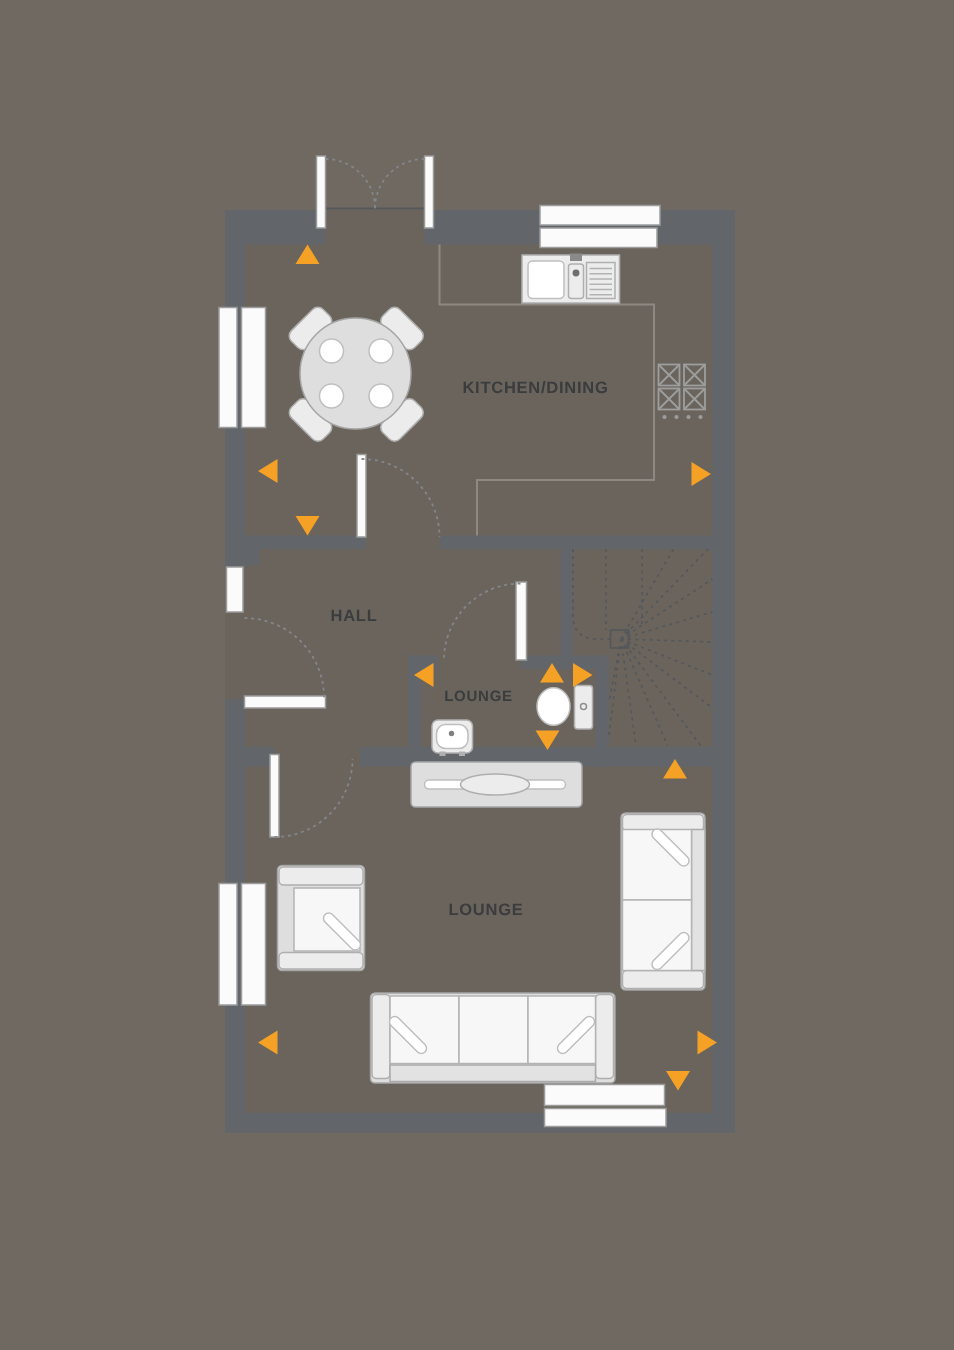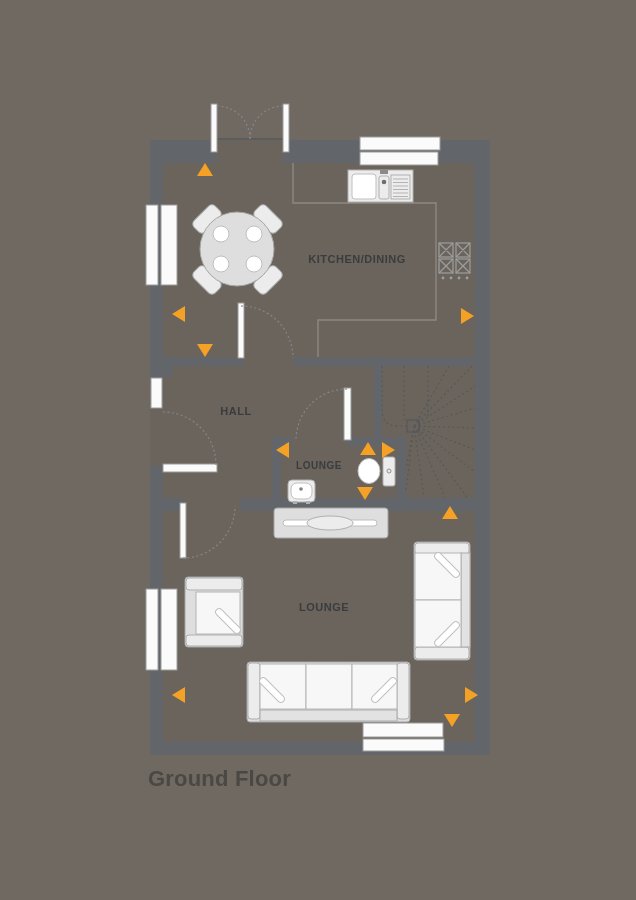--- a/index.html
+++ b/index.html
@@ -223,14 +223,13 @@
         <polygon points="465,687 465,703 478,695" class="marker"></polygon>
         <polygon points="444,714 460,714 452,727" class="marker"></polygon>
       </g>
 </svg>
 
   <div class="room-label" style="left:357px;top:259px">KITCHEN/DINING</div>
   <div class="room-label" style="left:236px;top:411px">HALL</div>
   <div class="room-label small" style="left:319px;top:465px">LOUNGE</div>
   <div class="room-label" style="left:324px;top:607px">LOUNGE</div>
 
-  <div class="plan-title">Ground Floor</div>
 </div>
 
 </body></html>

